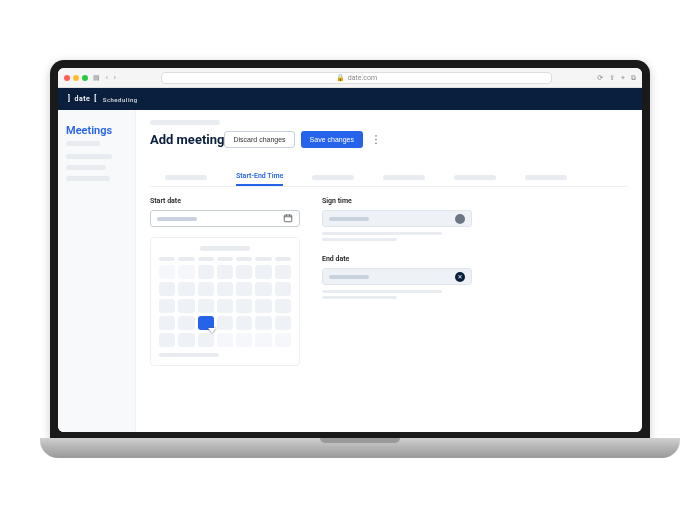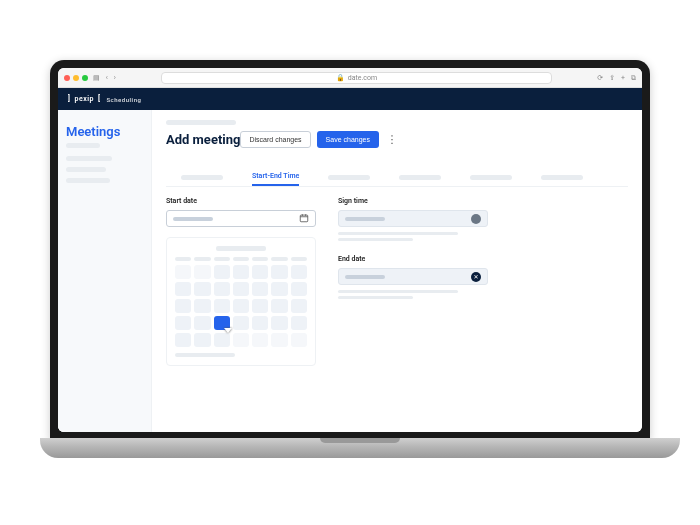--- a/index.html
+++ b/index.html
@@ -89,25 +89,25 @@
   .logo-bracket { font-weight:700; }
   .app-subtitle { font-size:6px; opacity:0.8; margin-left:2px; }
   .spacer { flex:1; }
   .hdr-links { display:flex; gap:10px; align-items:center; }
   .hdr-links a { color:#6fa0e0; font-size:7px; }
   .appearance { width:14px; height:14px; border:1px solid #2a4060; border-radius:3px; display:flex; align-items:center; justify-content:center; color:#fff; font-size:8px; }
 
   
   .app-body { flex:1; display:flex; background:#fff; overflow:hidden; }
   .sidebar {
-    width: 94px;
+    width: 78px;
     background:#f7f9fb;
     border-right:1px solid #eef1f4;
     padding:10px 8px;
-    font-size:13px;
+    font-size:11px;
   }
   .sidebar-item { padding:4px 0; }
   .sidebar-item.active { color:#2563eb; font-weight:600; }
   .skel { background:#e8ecf0; border-radius:3px; }
   .sidebar .sk1 { height:5px; width:34px; margin-bottom:8px; }
   .sidebar .sk2 { height:5px; width:46px; margin:6px 0; }
   .sidebar .sk3 { height:5px; width:40px; margin:6px 0; }
   .sidebar .sk4 { height:5px; width:44px; margin:6px 0; }
 
   .main { flex:1; padding:10px 14px; overflow:hidden; }
@@ -203,21 +203,21 @@
           <span>⟳</span>
           <span>⇪</span>
           <span>+</span>
           <span>⧉</span>
         </div>
       </div>
 
       <div class="app-header">
         <div class="logo">
           <span class="logo-bracket">]</span>
-          <span>pexip</span>
+          <span>date</span>
           <span class="logo-bracket">[</span>
           <span class="app-subtitle">Scheduling</span>
         </div>
         <div class="spacer"></div>
       </div>
 
       <div class="app-body">
         <div class="sidebar">
           <div class="sidebar-item active">Meetings</div>
           <div class="skel sk1"></div>

